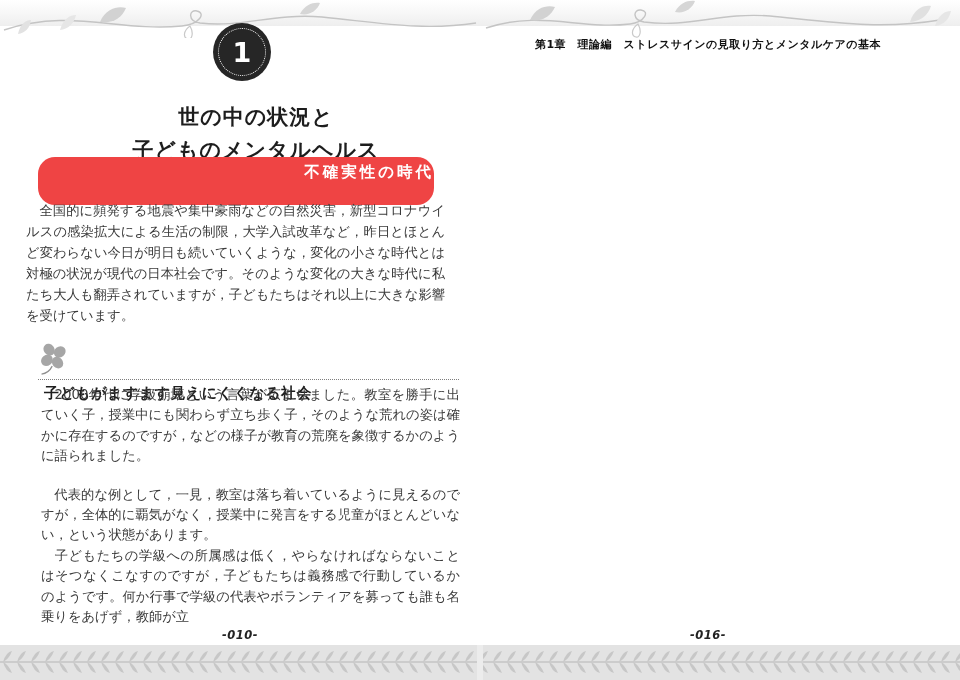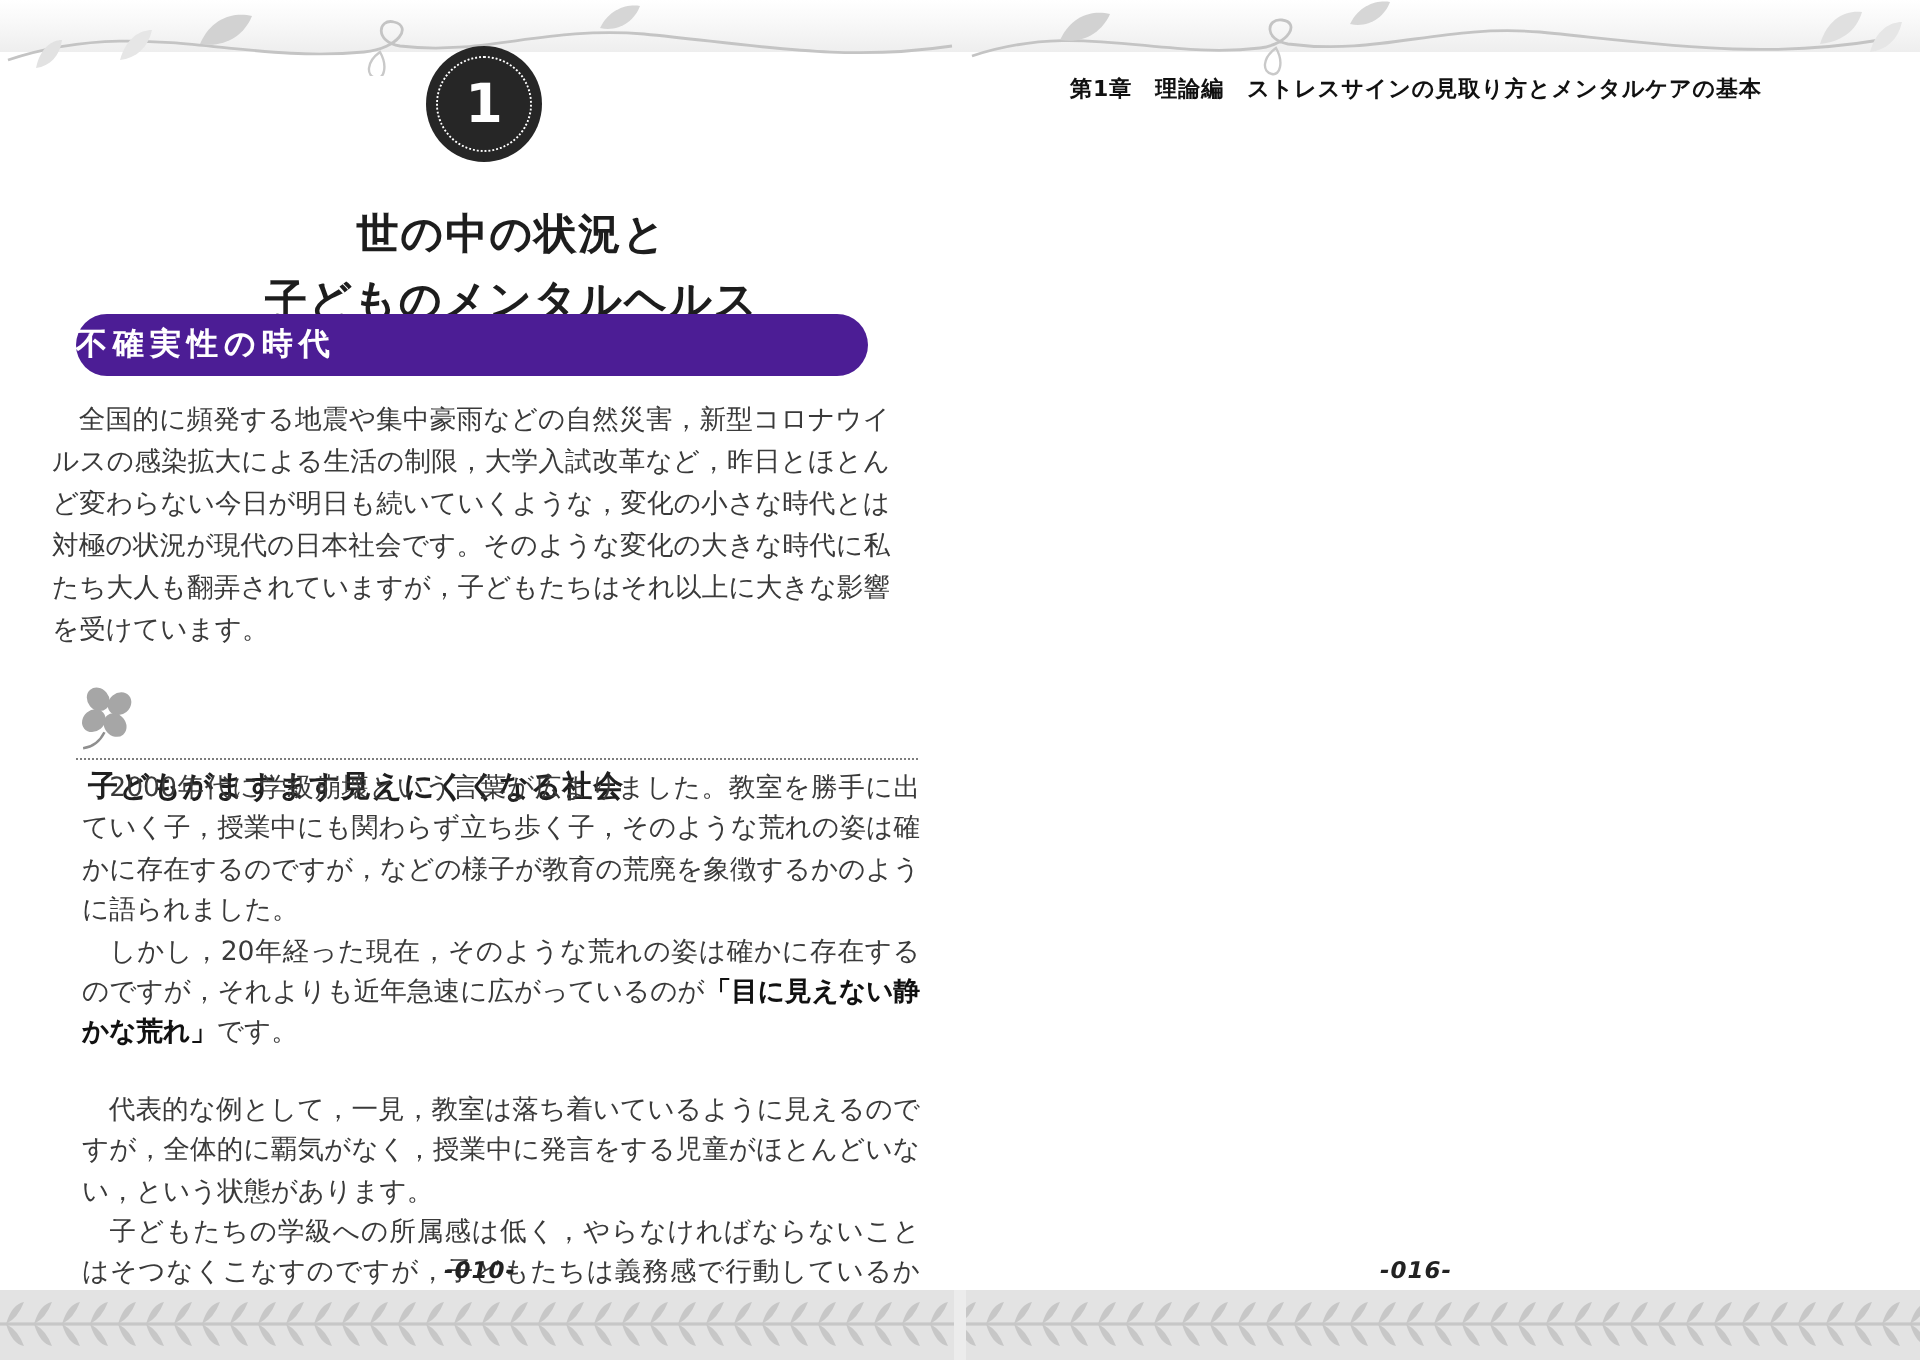--- a/index.html
+++ b/index.html
@@ -23,22 +23,22 @@
 
   
   .badge{position:absolute;left:213px;top:23px;width:58px;height:58px;border-radius:50%;
     background:#262626;display:flex;align-items:center;justify-content:center;}
   .badge::before{content:"";position:absolute;inset:5px;border:1.6px dotted #ffffff;border-radius:50%;}
   .badge span{color:#ffffff;font-size:27px;font-weight:bold;line-height:1;}
 
   .chapter-title{position:absolute;left:0;top:85px;width:480px;margin:16px;text-align:center;
     font-size:21px;font-weight:bold;color:#1d1d1d;line-height:33px;letter-spacing:1px;}
 
-  .band-heading{position:absolute;left:38px;top:157px;width:396px;height:31px;border-radius:17px;
-    background:#4c1d95;color:#ffffff;text-align:left;line-height:31px;
+  .band-heading{position:absolute;left:38px;top:157px;width:396px;height:48px;border-radius:17px;
+    background:#ef4444;color:#ffffff;text-align:right;line-height:31px;
     font-size:15.5px;font-weight:bold;letter-spacing:3px;}
 
   
   .textblock{position:absolute;color:#3a3a3a;font-size:13.3px;line-height:20.6px;
     text-align:justify;}
   .intro-text{left:26px;top:200px;width:419px;line-height:21px;}
   .left-body{left:41px;top:385px;width:419px;line-height:20.4px;}
   .para{margin:0;}
   .para .b{font-weight:bold;color:#111111;}
   .para-gap{height:13px;}
@@ -99,21 +99,20 @@
           <ellipse cx="8" cy="19.5" rx="6" ry="7" transform="rotate(-130 8 19.5)"></ellipse>
           <ellipse cx="20" cy="22" rx="6" ry="7" transform="rotate(140 20 22)"></ellipse>
         </g>
         <path d="M14,26 q-4,8 -12,9" fill="none" stroke="#8f8f8f" stroke-width="1.4"></path>
       </svg>
       <h2>子どもがますます見えにくくなる社会</h2>
     </div>
 
     <div class="textblock left-body">
         <p class="para"><span>　2000年代に学級崩壊という言葉が広まりました。教室を勝手に出ていく子，授業中にも関わらず立ち歩く子，そのような荒れの姿は確かに存在するのですが，などの様子が教育の荒廃を象徴するかのように語られました。</span></p>
-        <p class="para"><span>　しかし，20年経った現在，そのような荒れの姿は確かに存在するのですが，それよりも近年急速に広がっているのが</span><span class="b">「目に見えない静かな荒れ」</span><span>です。</span></p>
         <div class="para-gap"></div>
         <p class="para"><span>　代表的な例として，一見，教室は落ち着いているように見えるのですが，全体的に覇気がなく，授業中に発言をする児童がほとんどいない，という状態があります。</span></p>
         <p class="para"><span>　子どもたちの学級への所属感は低く，やらなければならないことはそつなくこなすのですが，子どもたちは義務感で行動しているかのようです。何か行事で学級の代表やボランティアを募っても誰も名乗りをあげず，教師が立</span></p>
       </div>
 
     <div class="page-number">-010-</div>
   </div>
 
   <div class="page page-right">
     <p class="running-header">第1章　理論編　ストレスサインの見取り方とメンタルケアの基本</p>

